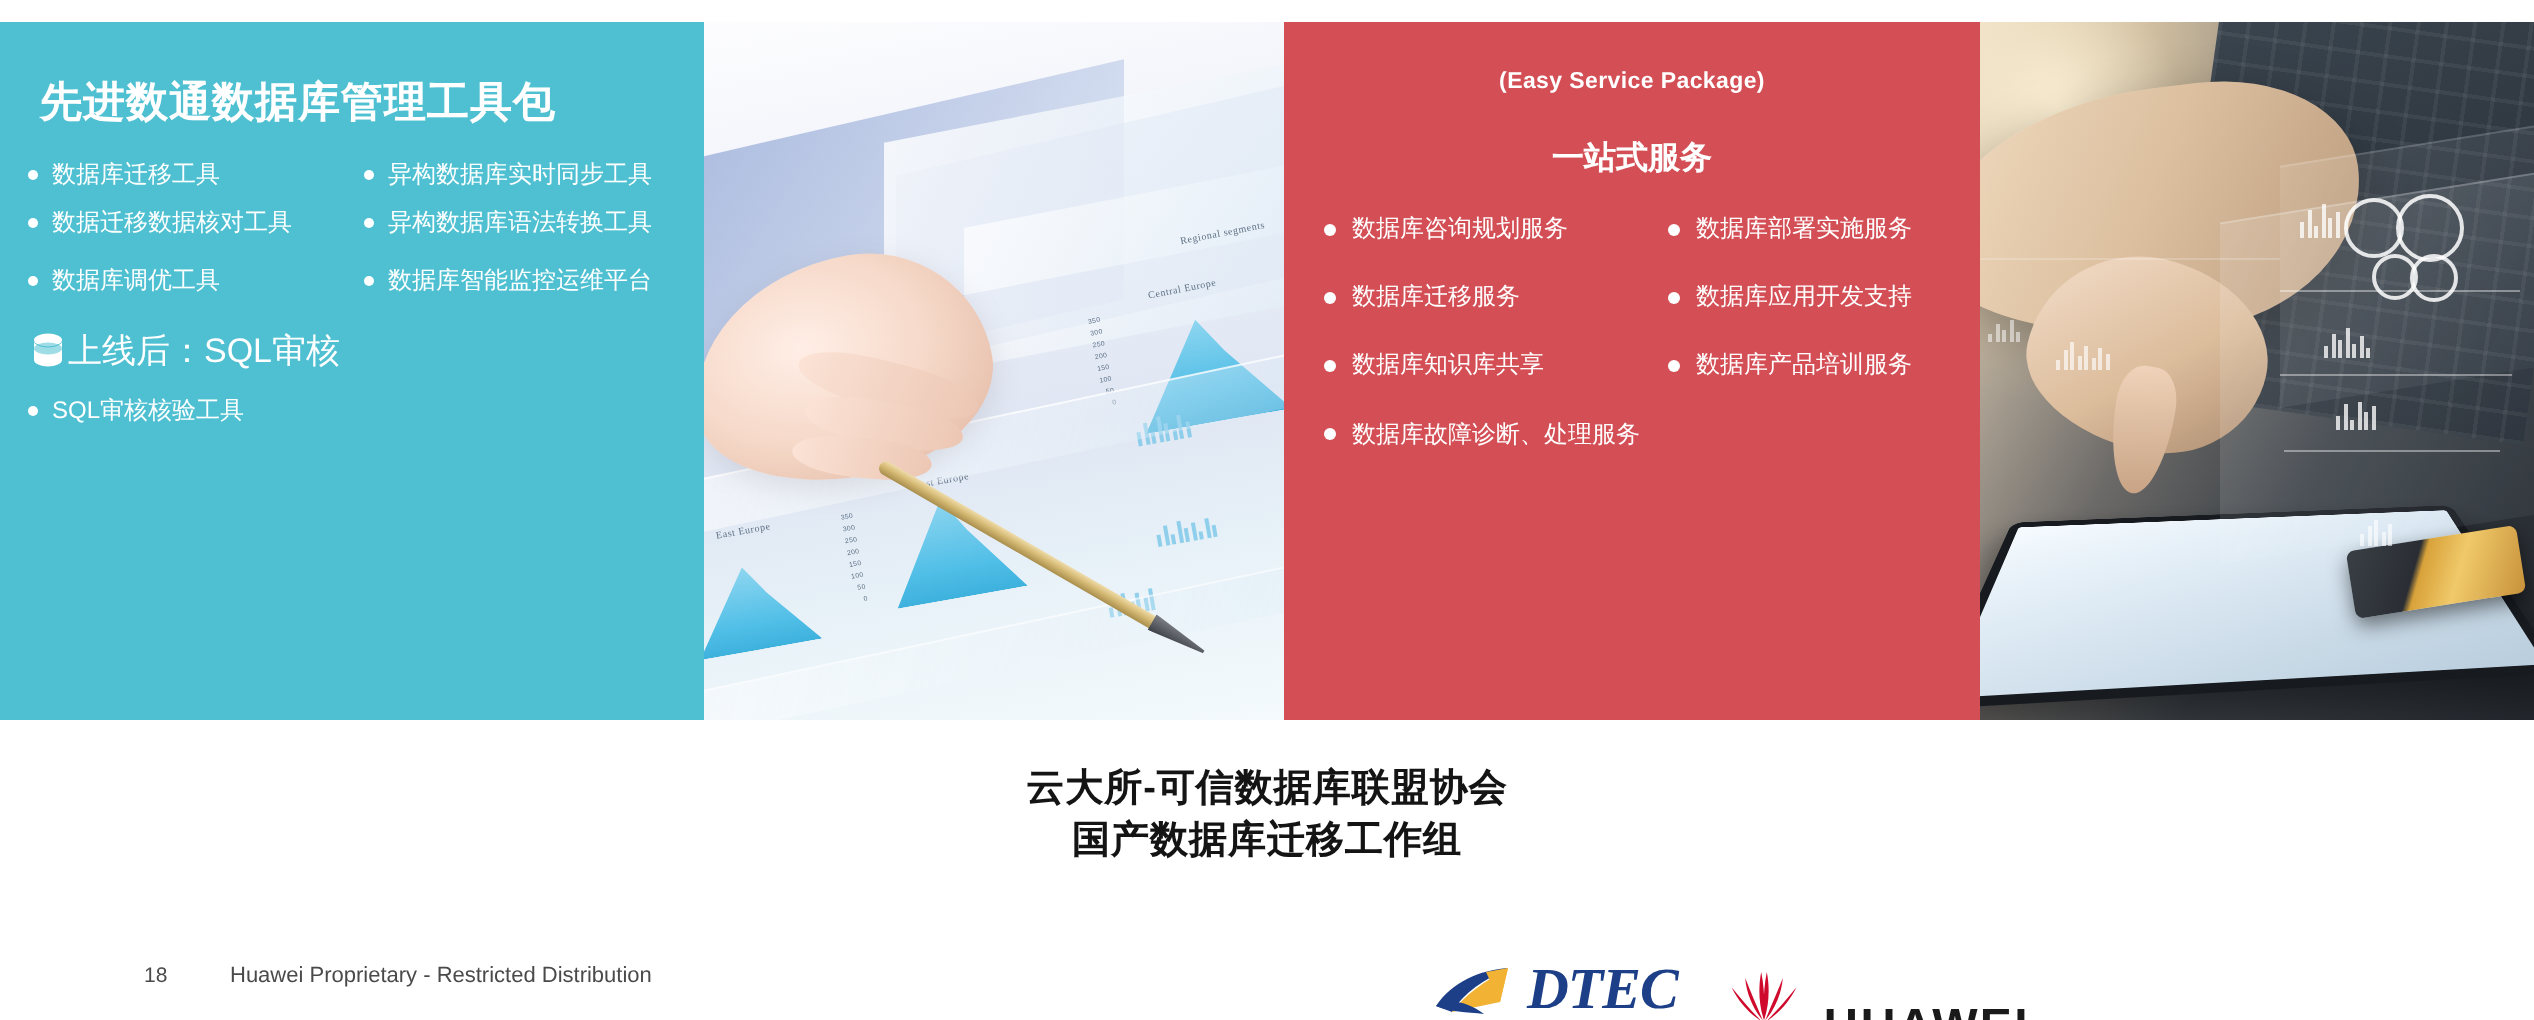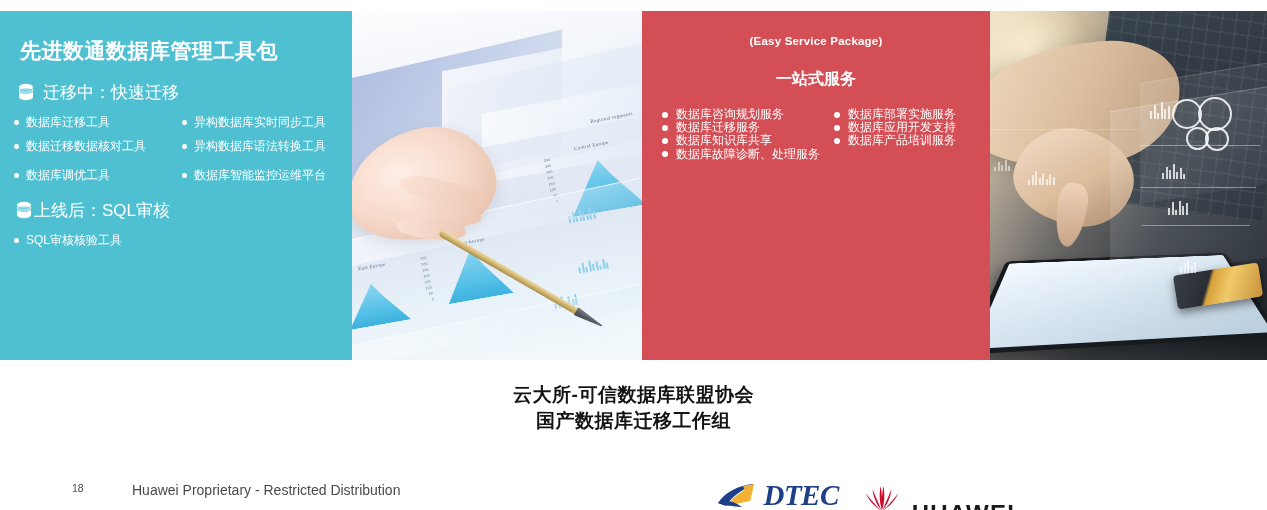--- a/index.html
+++ b/index.html
@@ -203,21 +203,21 @@
     letter-spacing: .2px;
   }
   #red-tagline {
     font-size: 16px;
     font-weight: bold;
     margin: 0 0 18px 0;
   }
   .red-grid {
     display: grid;
     grid-template-columns: 172px 1fr;
-    row-gap: 0;
+    row-gap: 21px;
     text-align: left;
     padding-left: 4px;
   }
   .red-grid .bl { font-size: 12px; gap: 8px; }
   .red-grid .bl .dot { width: 6px; height: 6px; }
   .red-grid .full { grid-column: 1 / -1; }
 
   
   #photo-right {
     position: absolute;
@@ -342,23 +342,23 @@
   }
   #page-number {
     position: absolute;
     left: 72px;
     top: 4px;
     font-size: 10.5px;
     color: #4a4a4a;
   }
   #copyright {
     position: absolute;
-    left: 132px;
+    left: 115px;
     top: 4px;
-    font-size: 14px;
+    font-size: 11px;
     color: #4a4a4a;
   }
   #logos {
     position: absolute;
     right: 70px;
     top: -8px;
     display: flex;
     align-items: center;
     gap: 22px;
   }
@@ -383,28 +383,20 @@
   }
 </style>
 </head>
 <body>
 
 <div id="banner">
 
   <div id="teal-panel">
     <div id="teal-title">先进数通数据库管理工具包</div>
 
-    <div class="section-head">
-      <svg class="db-icon" viewBox="0 0 16 19">
-        <ellipse cx="8" cy="4" rx="7" ry="3.2" fill="#ffffff"></ellipse>
-        <path d="M1 4.5 V14 a7 3.2 0 0 0 14 0 V4.5 a7 3.2 0 0 1 -14 0 Z" fill="#ffffff"></path>
-        <ellipse cx="8" cy="8.2" rx="7" ry="3" fill="#4fc0d2" opacity="0.55"></ellipse>
-      </svg>
-      <span>迁移中：快速迁移</span>
-    </div>
     <div class="bullet-grid">
       <div class="bl">
           <span class="dot"></span>
           <span>数据库迁移工具</span>
         </div>
       <div class="bl">
           <span class="dot"></span>
           <span>异构数据库实时同步工具</span>
         </div>
       <div class="bl">

